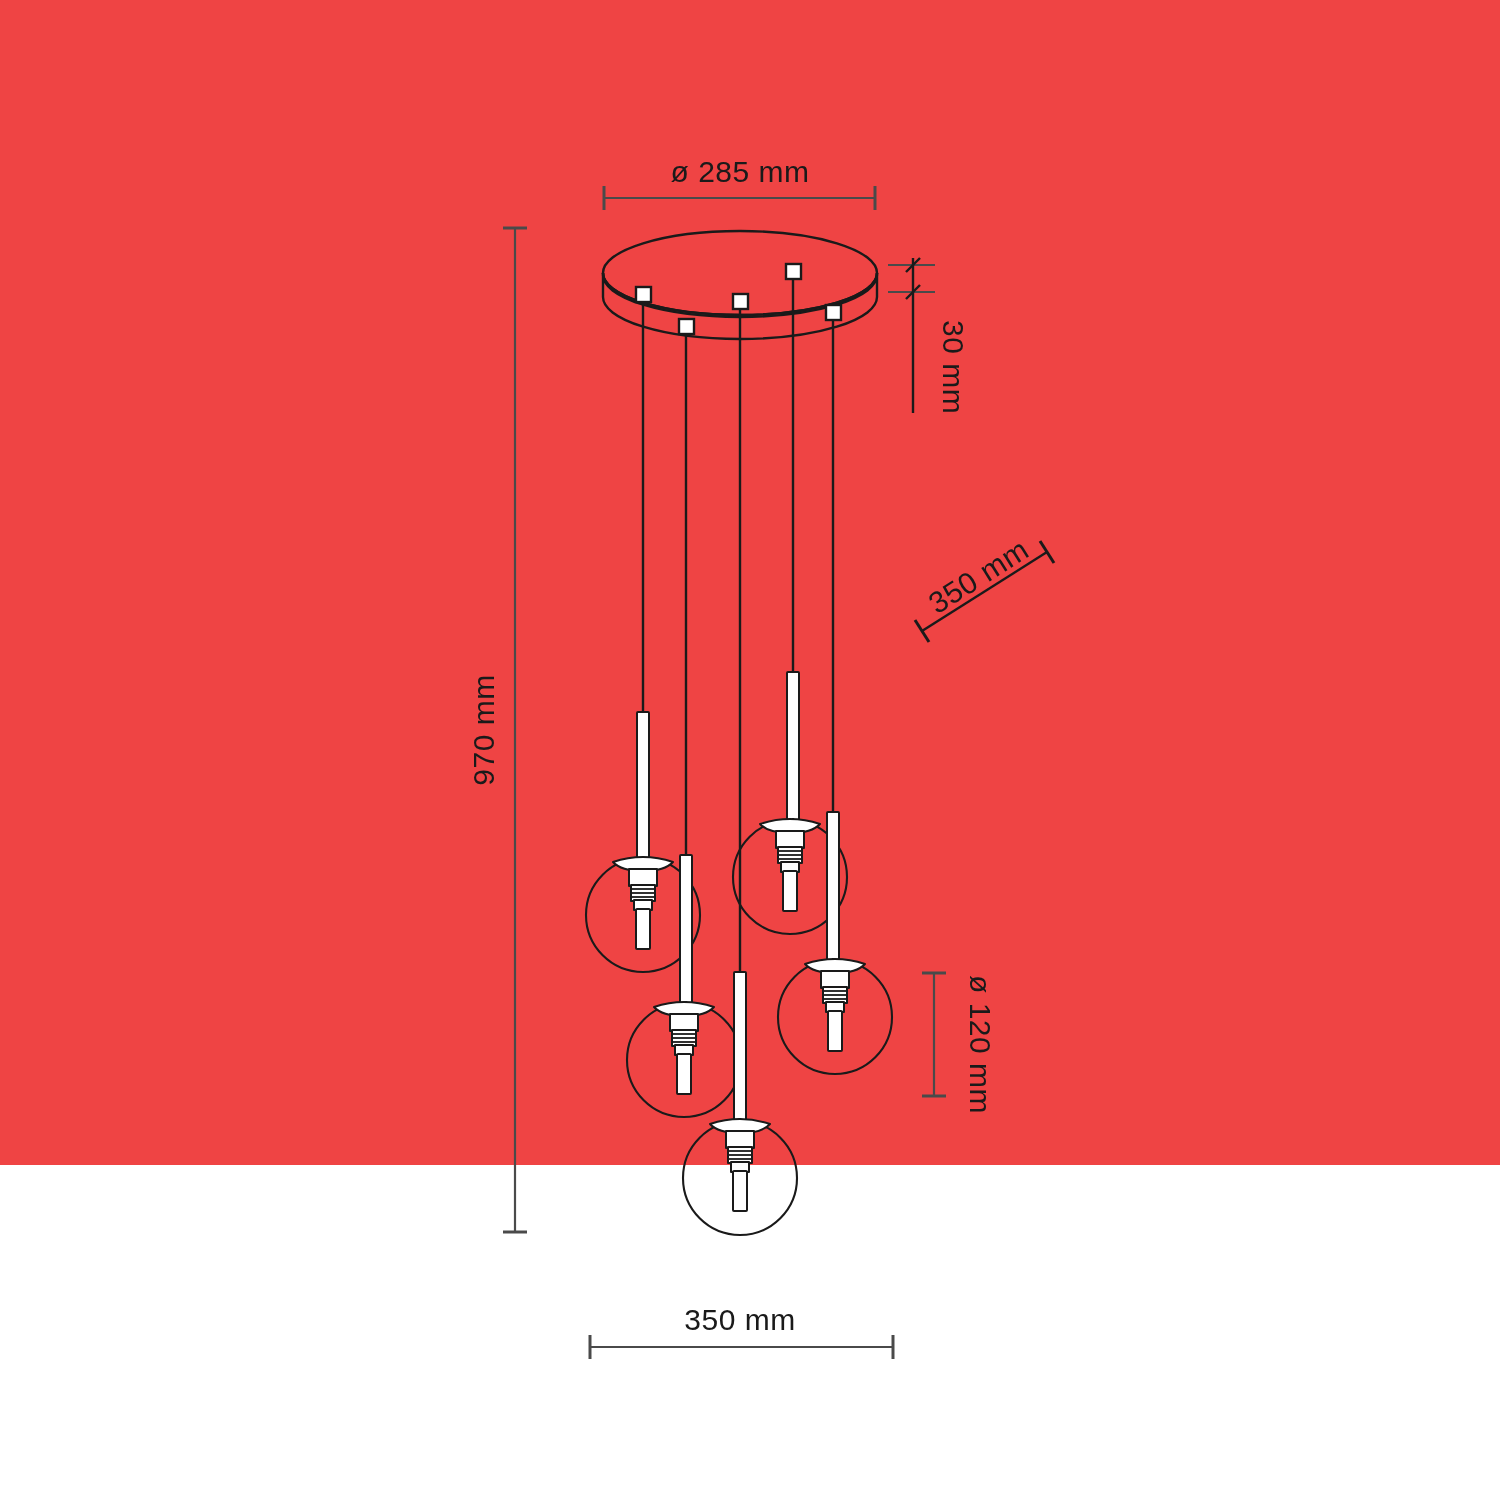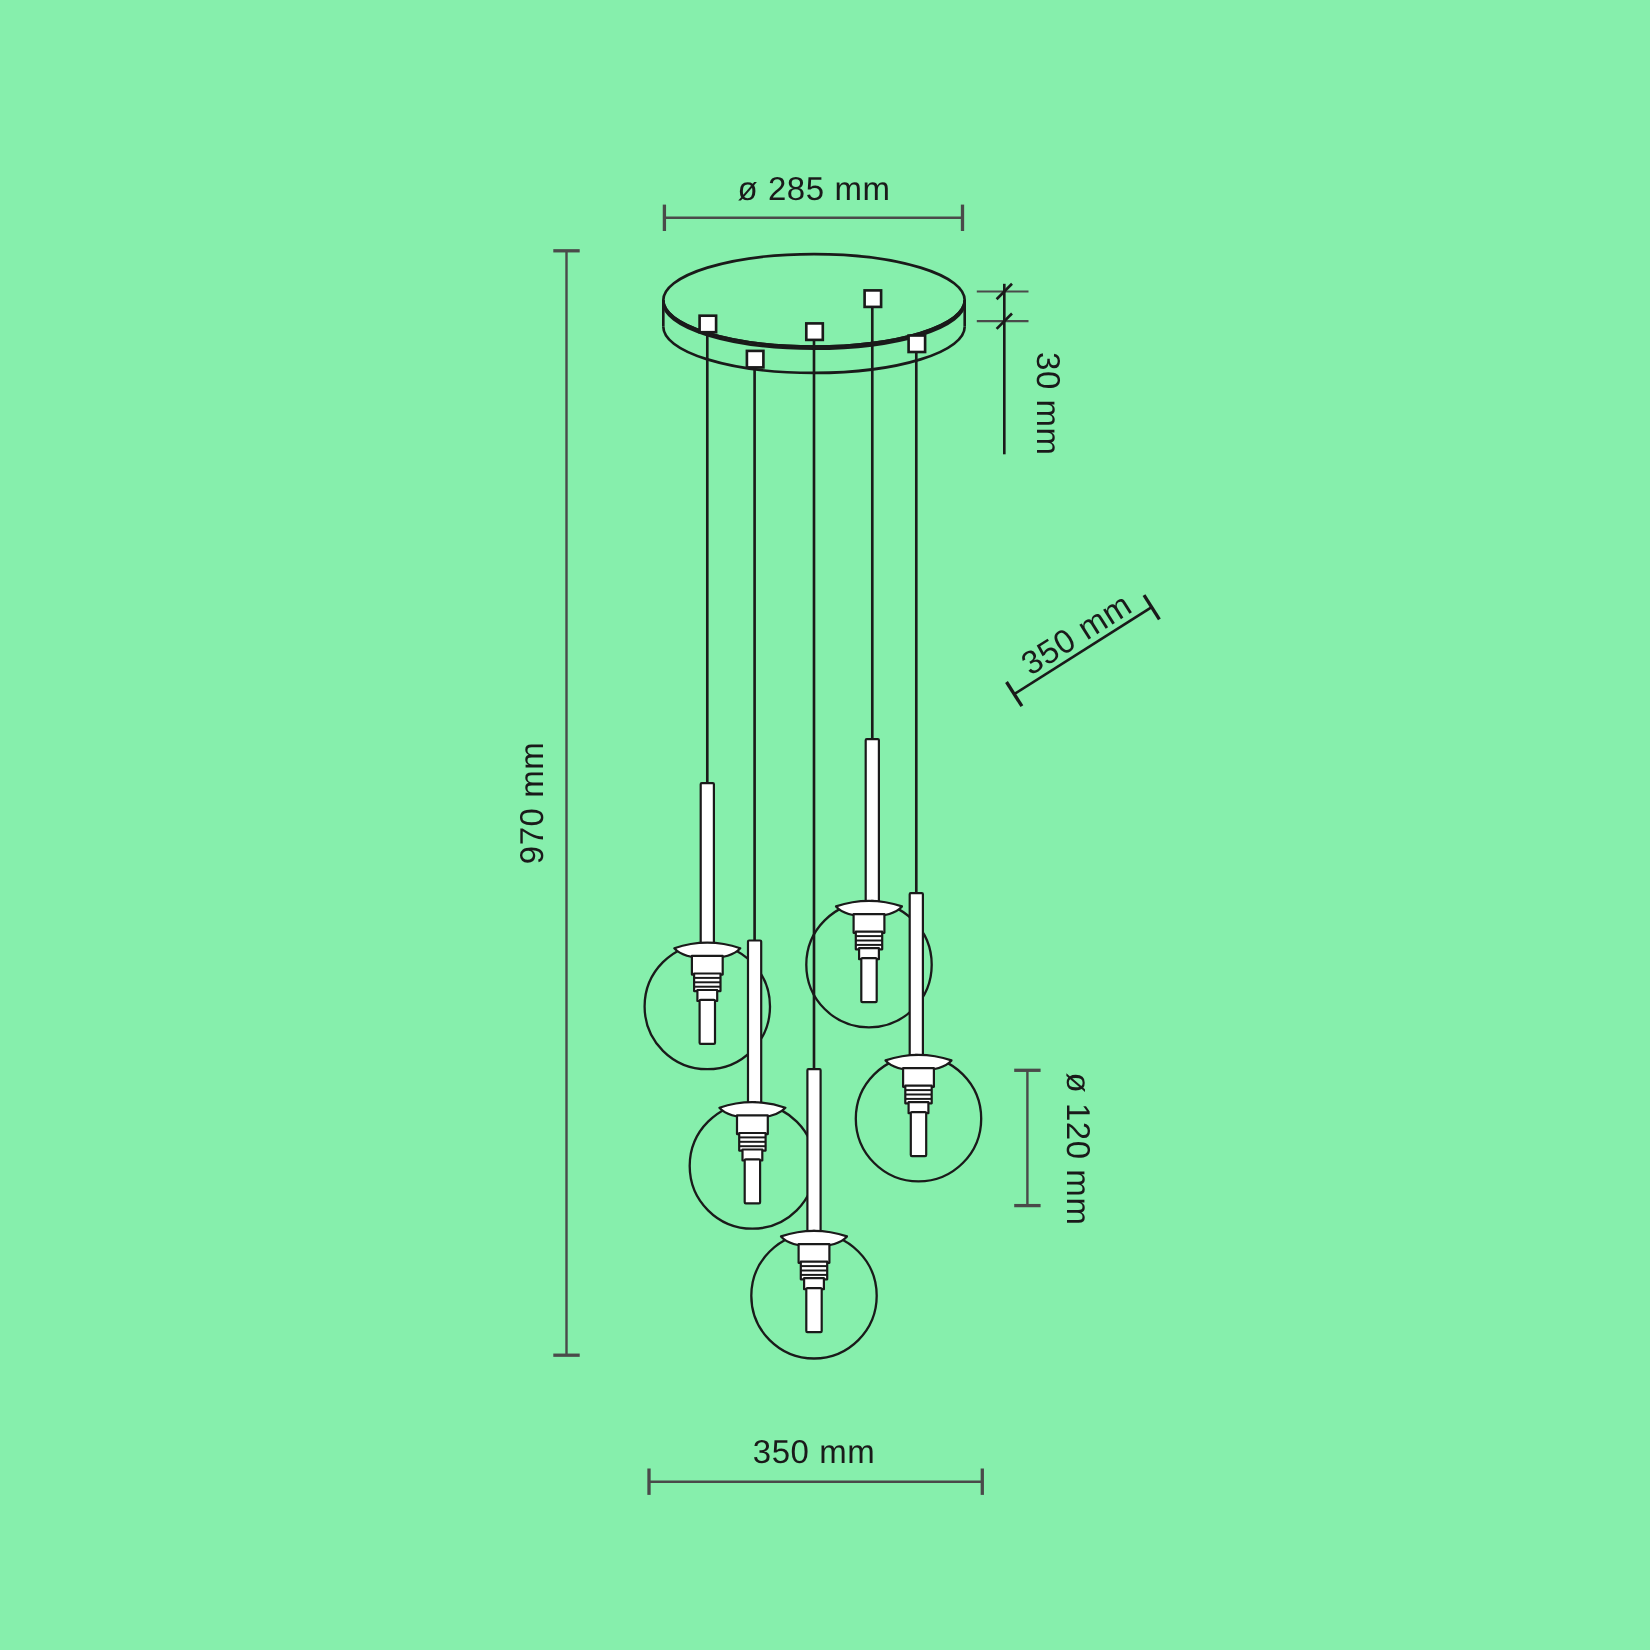--- a/index.html
+++ b/index.html
@@ -9,22 +9,22 @@
   }
   body {
     width: 1500px;
     height: 1500px;
     font-family: "Liberation Sans", sans-serif;
     overflow: hidden;
   }
   #drawing-root {
     position: relative;
     width: 1500px;
-    height: 1500px;
-    background: #86efac;
+    height: 1165px;
+    background: #ef4444;
   }
   svg#tech-drawing {
     position: absolute;
     top: 0;
     left: 0;
     width: 1500px;
     height: 1500px;
     display: block;
   }
   .dim-text {

